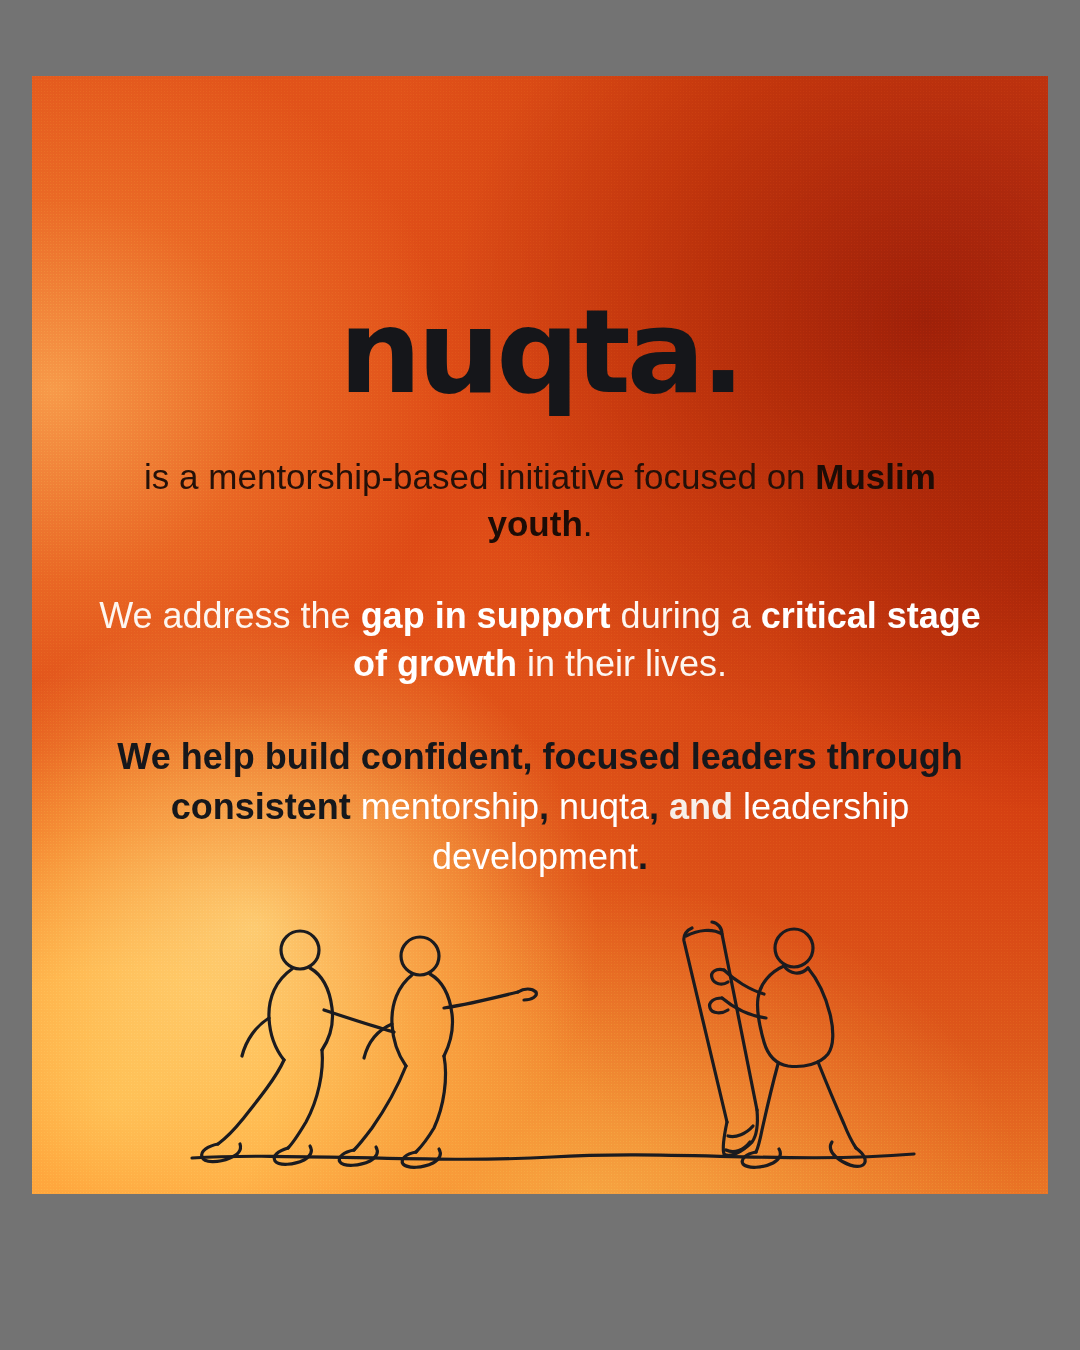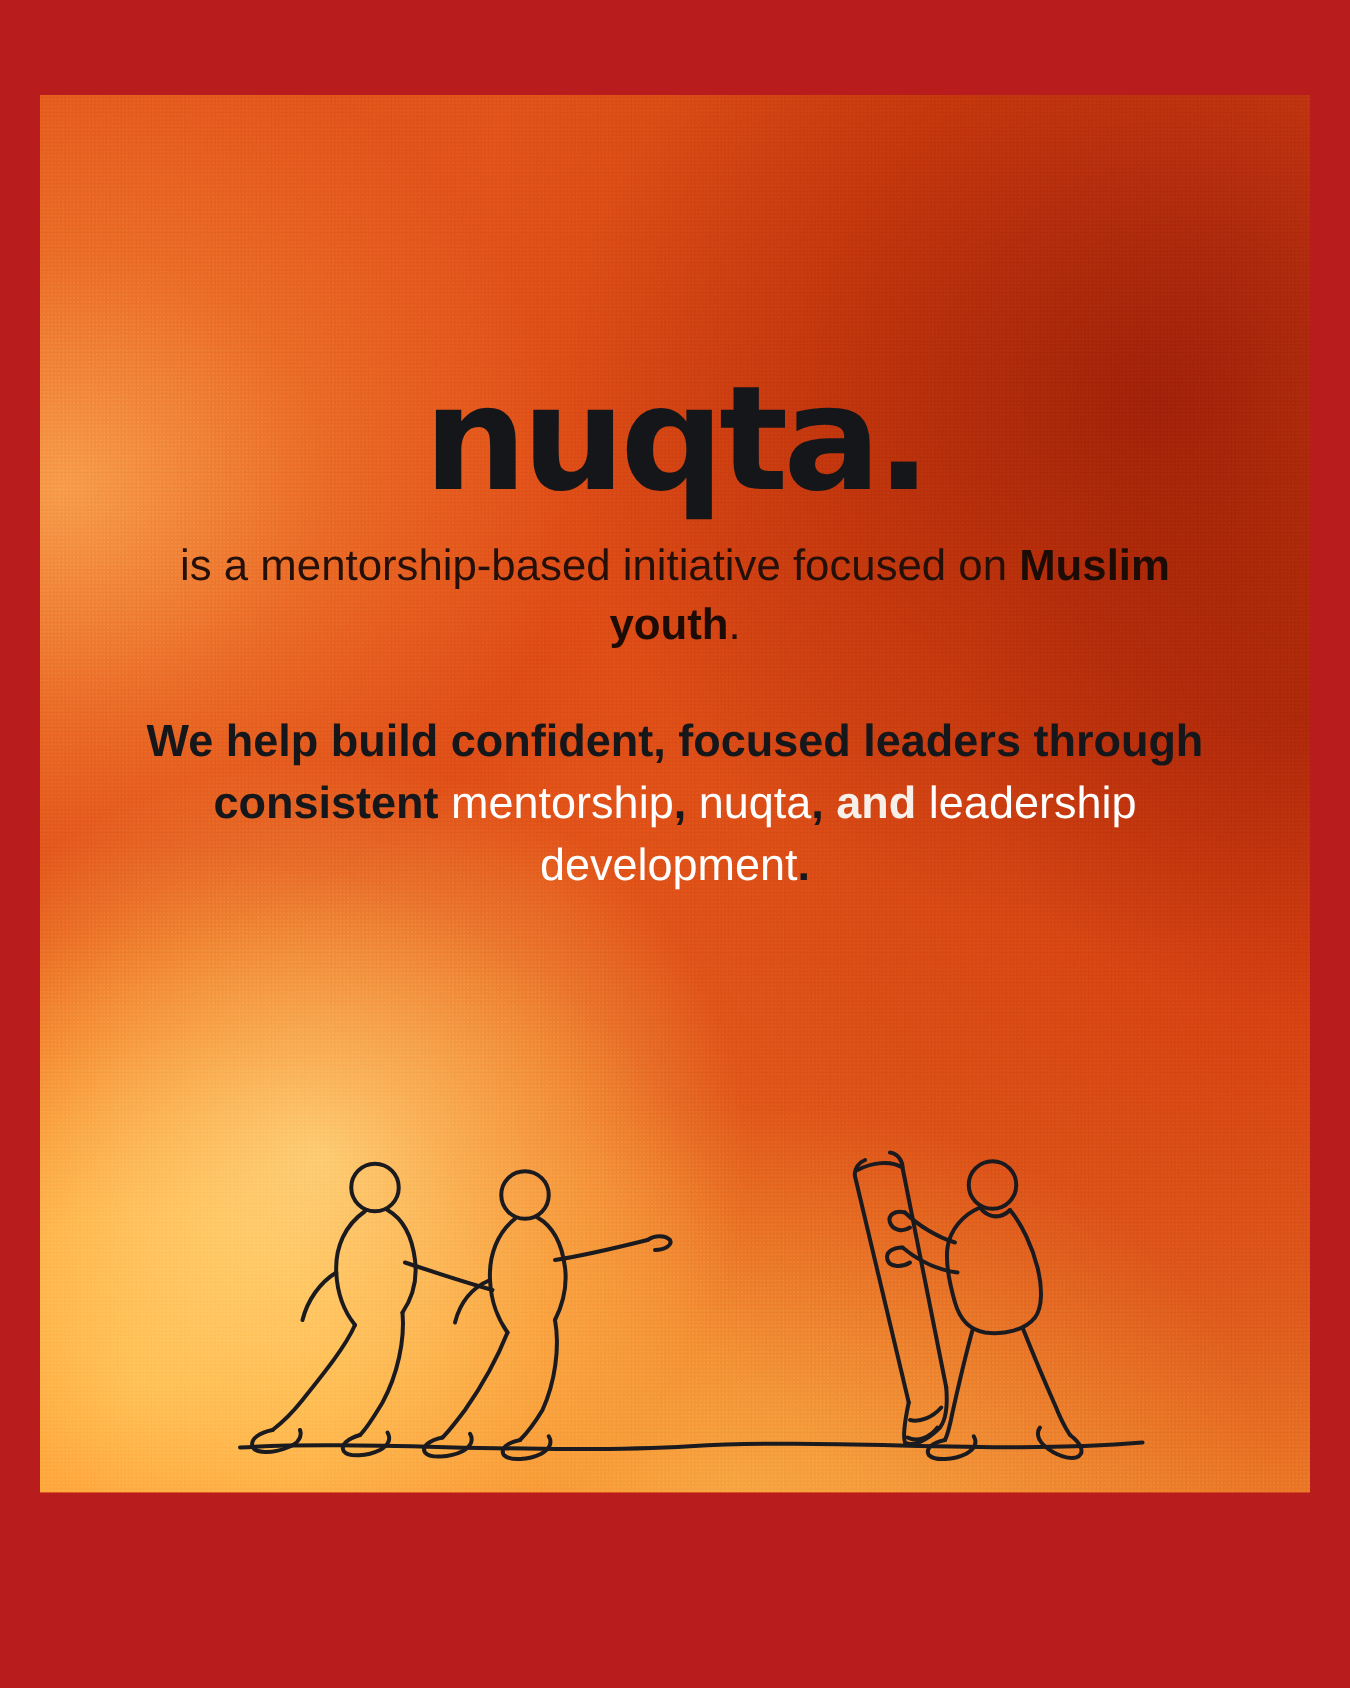--- a/index.html
+++ b/index.html
@@ -11,21 +11,21 @@
     width: 1080px;
     height: 1350px;
     overflow: hidden;
     font-family: "Liberation Sans", sans-serif;
   }
 
   .page {
     position: relative;
     width: 1080px;
     height: 1350px;
-    background: #b91c1c;
+    background: #737373;
   }
 
   
   .card {
     position: absolute;
     left: 32px;
     top: 76px;
     width: 1016px;
     height: 1118px;
     overflow: hidden;
@@ -101,21 +101,21 @@
   }
   .logo .dot {
     color: #15161a;
   }
 
   
   .copy {
     position: absolute;
     left: 60px;
     right: 60px;
-    top: 354px;
+    top: 378px;
     text-align: center;
     color: #2a1308;
   }
   .para {
     margin: 0 0 44px 0;
     line-height: 1.34;
   }
   .para.p1 {
     font-size: 35px;
     font-weight: 400;
@@ -168,20 +168,21 @@
     <div class="content">
 
       <div class="logo-wrap">
         <span class="logo"><span>nuqta</span><span class="dot">.</span></span>
       </div>
 
       <div class="copy">
 
         <p class="para p1"><span>is a </span><span>mentorship-based</span><span> initiative focused on </span><b>Muslim youth</b><span>.</span></p>
 
+        <p class="para p2"><span>We address the </span><b>gap in support</b><span> during a </span><b>critical stage of growth</b><span> in their lives.</span></p>
 
         <p class="para p3"><span>We help build confident, focused leaders through consistent </span><span class="light">mentorship</span><span>, </span><span class="light">nuqta</span><span>, </span><span class="and">and </span><span class="light">leadership development</span><span>.</span></p>
 
       </div>
 
       <div class="illustration">
         <svg viewBox="0 0 760 270" fill="none" xmlns="http://www.w3.org/2000/svg" stroke="#1b1b1f" stroke-width="3.2" stroke-linecap="round" stroke-linejoin="round">
 
           <path d="M20 244 C 120 238, 260 250, 380 243 C 500 236, 620 250, 742 240"></path>
 

